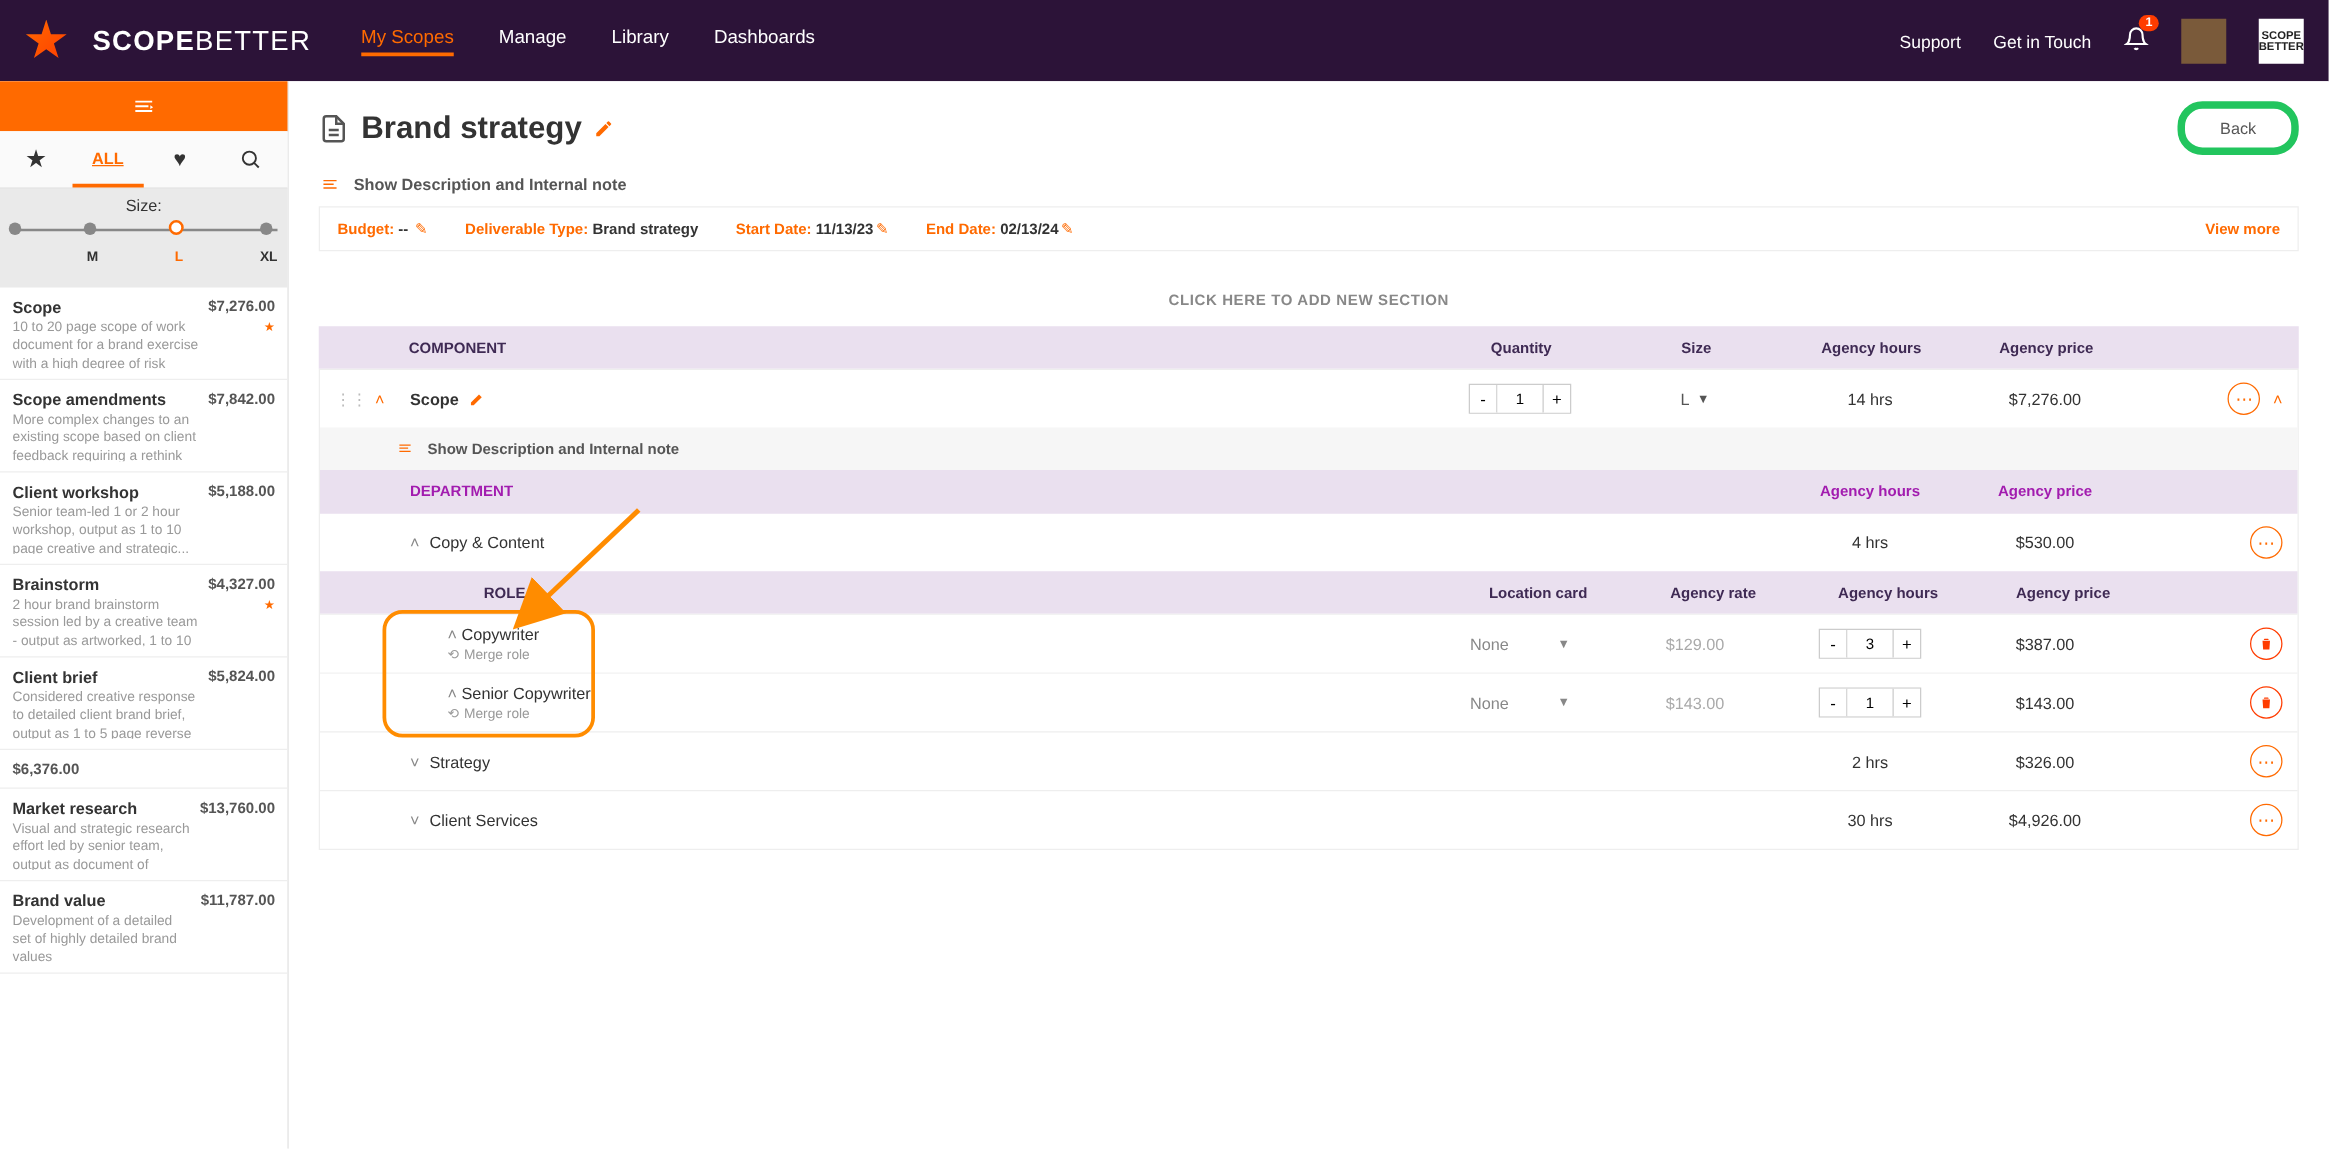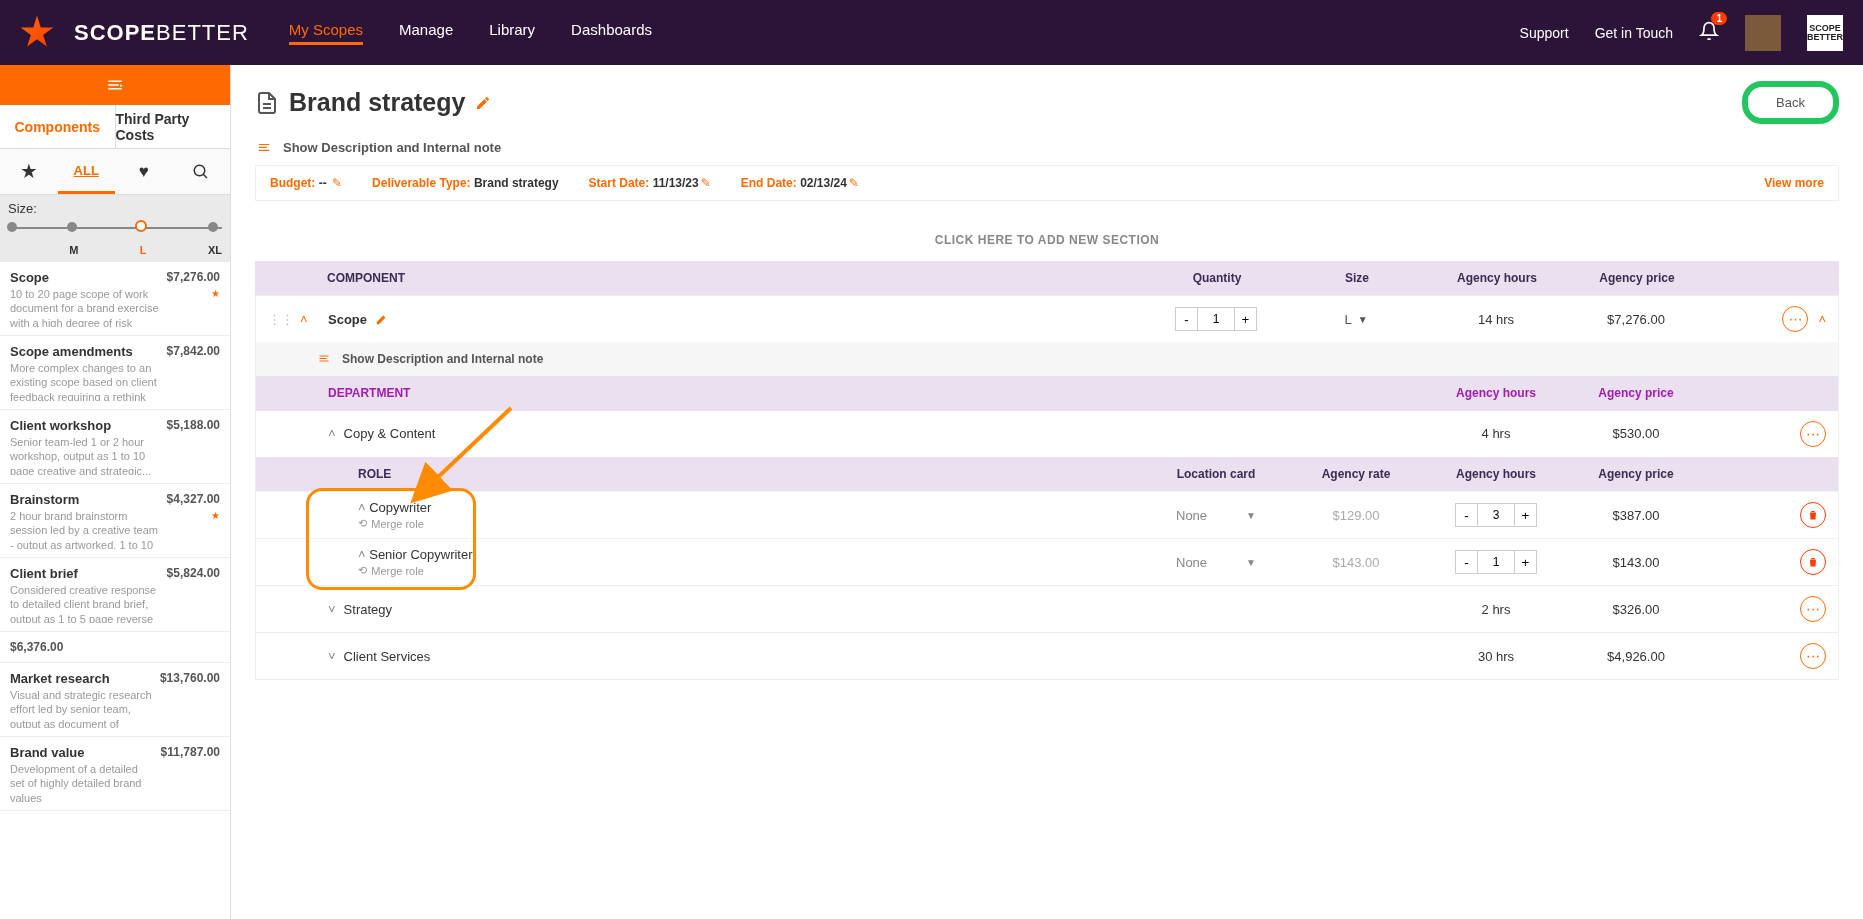--- a/index.html
+++ b/index.html
@@ -25,21 +25,21 @@
 .sidebar { width: 231px; background:#fff; border-right:1px solid #ddd; display:flex; flex-direction:column;}
 .sidebar-top { height:40px; background:#ff6a00; display:flex; align-items:center; justify-content:center;}
 .sidebar-top svg { fill:#fff; }
 .sidebar-tabs { display:flex; height:44px; border-bottom:1px solid #ddd;}
 .sidebar-tabs div { flex:1; display:flex; align-items:center; justify-content:center; font-size:14px; font-weight:600; cursor:pointer; border-right:1px solid #ddd;}
 .sidebar-tabs div:last-child { border-right:none;}
 .sidebar-tabs div.active { color:#ff6a00; }
 .sidebar-filters { display:flex; height:46px; border-bottom:1px solid #ddd; background:#fafafa;}
 .sidebar-filters > div { flex:1; display:flex; align-items:center; justify-content:center; cursor:pointer; font-weight:600; }
 .sidebar-filters .all { color:#ff6a00; border-bottom:3px solid #ff6a00;text-decoration:underline; }
-.size-row { background:#eaeaea; padding: 6px 8px 2px;}
+.size-row { background:#eaeaea; padding: 6px 8px 14px; text-align: center;}
 .size-row .label { font-size:13px; }
 .size-track { position:relative; height:24px; margin-top:4px;}
 .size-track .line { position:absolute; top:7px; left:0; right:0; height:2px; background:#888;}
 .size-dot { position:absolute; top:2px; width:10px; height:10px; border-radius:50%; background:#888; margin-left:-5px;}
 .size-dot.active { border:2px solid #ff6a00; background:#fff; top:0; width:12px; height:12px; margin-left:-6px;}
 .size-labels { display:flex; justify-content:space-between; font-size:11px; font-weight:600; color:#333; padding-bottom:4px;}
 .size-labels span.active { color:#ff6a00; }
 .comp-list { flex:1; overflow:auto; }
 .comp-item { border-bottom:1px solid #eee; padding:8px 10px; display:flex; gap:6px;}
 .comp-main { flex:1; }
@@ -85,21 +85,21 @@
 
 .dept-head { background:#eae0ef; display:grid; grid-template-columns: 60px 1fr 140px 140px 140px 140px 120px; padding:10px 12px; font-size:12px; font-weight:700; color:#a21caf;}
 .dept-head > div { text-align:center;}
 .dept-head .col-dept { text-align:left;}
 
 .dept-row { display:grid; grid-template-columns: 60px 1fr 140px 140px 140px 140px 120px; padding:10px 12px; align-items:center; font-size:13px;}
 .dept-row .name { display:flex; align-items:center; gap:8px;}
 .dept-row .cell { text-align:center;}
 
 .role-head { background:#eae0ef; display:grid; grid-template-columns: 90px 1fr 140px 140px 140px 140px 120px; padding:10px 12px; font-size:12px; font-weight:700; color:#3f2a54;}
-.role-head > div { text-align:center;}
+.role-head > div { text-align:center;margin-left:29px;}
 .role-head .col-role { text-align:left;}
 
 .role-row { display:grid; grid-template-columns: 90px 1fr 140px 140px 140px 140px 120px; padding:8px 12px; align-items:center; font-size:13px; border-top:1px solid #f2f2f2;}
 .role-row .rname { }
 .role-row .merge { font-size:11px; color:#999; margin-top:2px; display:flex; align-items:center; gap:4px;}
 .role-row .cell { text-align:center;}
 .loc-sel { display:inline-flex; align-items:center; gap:18px; color:#888; cursor:pointer; min-width:80px; justify-content:space-between;}
 
 .highlight-box { position:absolute; border:3px solid #ff8c00; border-radius:16px; pointer-events:none;}
 .arrow { position:absolute; pointer-events:none;}
@@ -141,24 +141,20 @@
 
 <div class="layout">
 
   <div class="sidebar">
     <div class="sidebar-top">
       <svg width="22" height="18" viewBox="0 0 24 24">
           <path fill="#fff" d="M3 6h18v2H3zM3 11h14v2H3zM3 16h18v2H3z"></path>
           <path fill="#fff" d="M19 11l3 2-3 2z"></path>
         </svg>
     </div>
-    <div class="sidebar-tabs">
-      <div class="active">Components</div>
-      <div>Third Party Costs</div>
-    </div>
     <div class="sidebar-filters">
       <div>
           <span style="color:#333;font-size:17px;">★</span>
         </div>
       <div class="all">ALL</div>
       <div>
           <span style="color:#333;font-size:17px;">♥</span>
         </div>
       <div>
         <svg width="18" height="18" viewBox="0 0 24 24" fill="none" stroke="#333" stroke-width="2">

